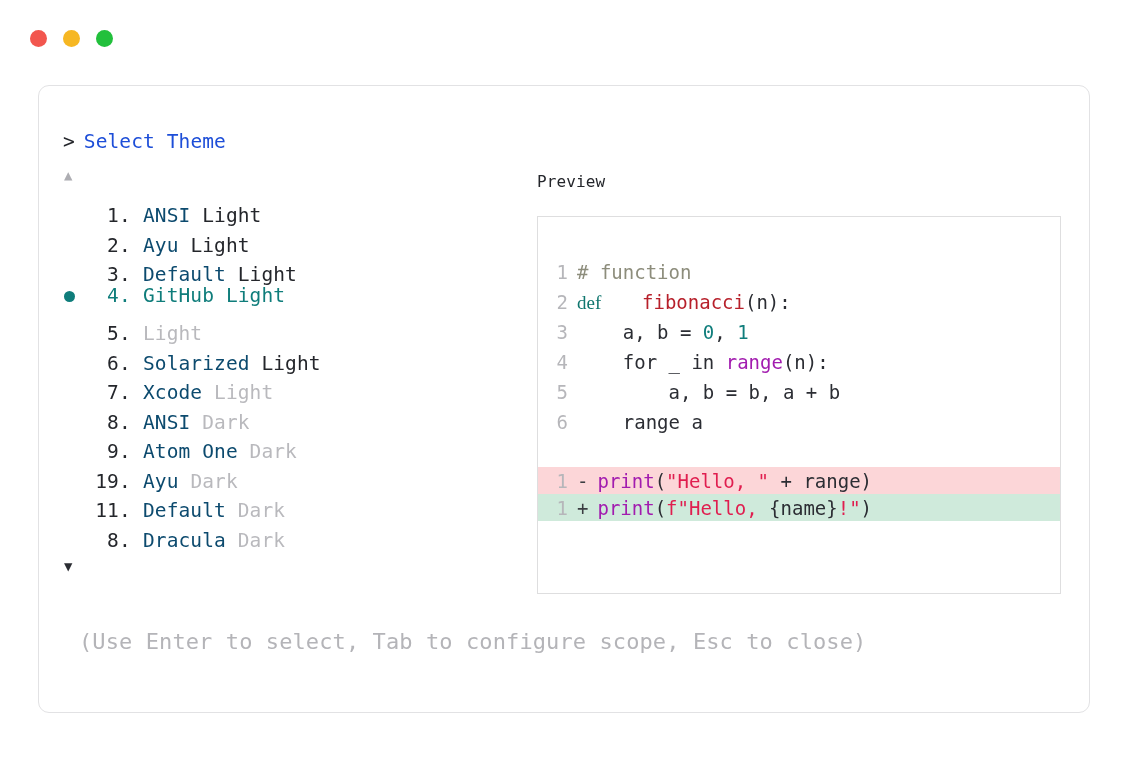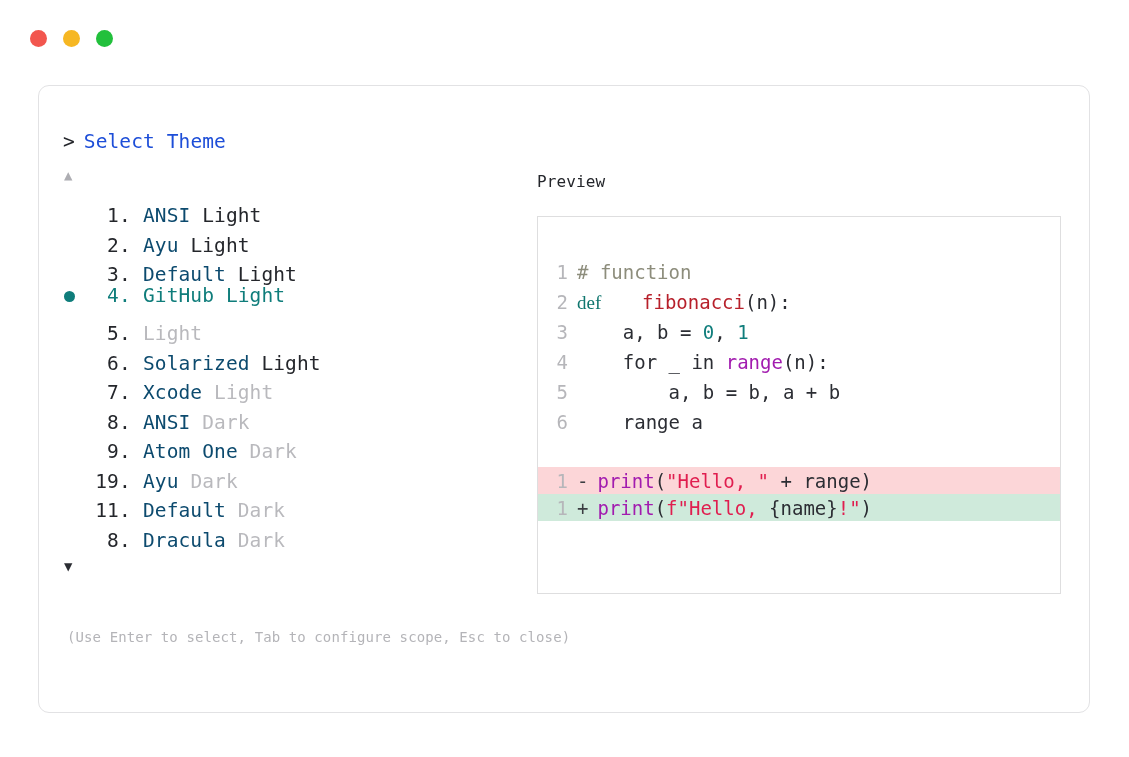--- a/index.html
+++ b/index.html
@@ -142,23 +142,23 @@
   }
   .tvariant.strong { color: #24262b; }
   .theme-row.selected .idx,
   .theme-row.selected .idx-dot,
   .theme-row.selected .tname,
   .theme-row.selected .tvariant { color: #0f7d7b; }
 
   
   .hint {
     position: absolute;
-    left: 28px;
+    left: 40px;
     top: 543px;
-    font-size: 14px;
+    font-size: 22px;
     color: #b4b4b8;
     letter-spacing: 0.1px;
     white-space: pre;
     text-align: right;
   }
 
   
   .right-col {
     position: absolute;
     left: 498px;

